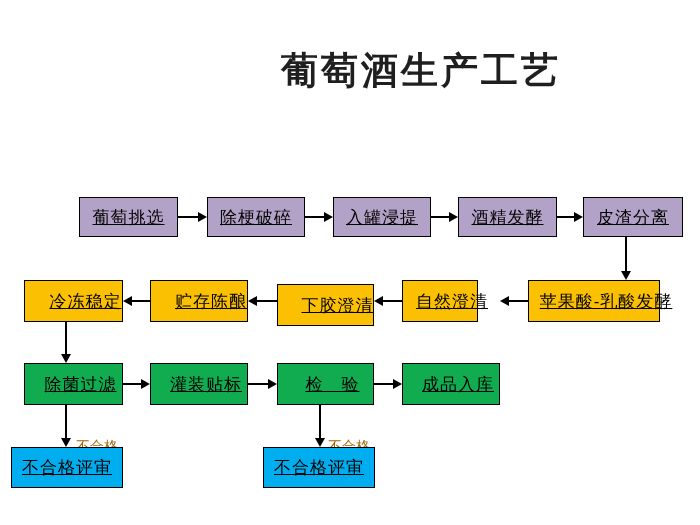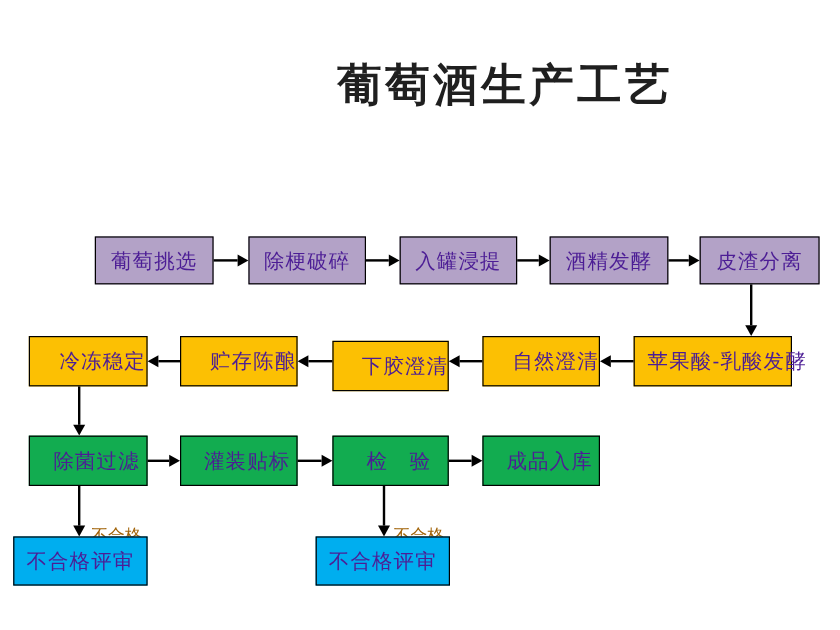--- a/index.html
+++ b/index.html
@@ -26,23 +26,24 @@
     white-space: nowrap;
   }
   .box {
     position: absolute;
     box-sizing: border-box;
     border: 1.5px solid var(--line, #000);
     display: flex;
     align-items: center;
     justify-content: center;
     font-size: 17px;
-    color: #4c1d95;
+    color: #000000;
     white-space: nowrap;
     letter-spacing: 1px;
+    text-decoration: underline;
   }
   .purple { background: var(--purple, #B3A2C7); }
   .gold   { background: var(--gold, #FCC003); padding-left: 24px; }
   .green  { background: var(--green, #12AC50); padding-left: 14px; }
   .blue   { background: var(--blue, #00AEEF); }
 
   
   .ar, .al { position: absolute; height: 2px; background: var(--line, #000); }
   .ar::after {
     content: ""; position: absolute; right: -9px; top: -4px;
@@ -87,21 +88,21 @@
   <div class="ar" style="left:178px;top:216px;width:20px"></div>
   <div class="ar" style="left:305px;top:216px;width:19px"></div>
   <div class="ar" style="left:431px;top:216px;width:18px"></div>
   <div class="ar" style="left:557px;top:216px;width:17px"></div>
 
   <div class="ad" style="left:625px;top:237px;height:34px"></div>
 
   <div class="box gold" style="left:24px;top:280px;width:99px;height:42px">冷冻稳定</div>
   <div class="box gold" style="left:150px;top:280px;width:98px;height:42px">贮存陈酿</div>
   <div class="box gold" style="left:277px;top:284px;width:97px;height:42px">下胶澄清</div>
-  <div class="box gold" style="left:402px;top:280px;width:98px;height:42px">自然澄清</div>
+  <div class="box gold" style="left:402px;top:280px;width:76px;height:42px">自然澄清</div>
   <div class="box gold" style="left:528px;top:280px;width:132px;height:42px">苹果酸-乳酸发酵</div>
 
   <div class="al" style="left:509px;top:300px;width:19px"></div>
   <div class="al" style="left:383px;top:300px;width:19px"></div>
   <div class="al" style="left:257px;top:300px;width:20px"></div>
   <div class="al" style="left:132px;top:300px;width:18px"></div>
 
   <div class="ad" style="left:65px;top:322px;height:32px"></div>
 
   <div class="box green" style="left:24px;top:363px;width:99px;height:42px">除菌过滤</div>

